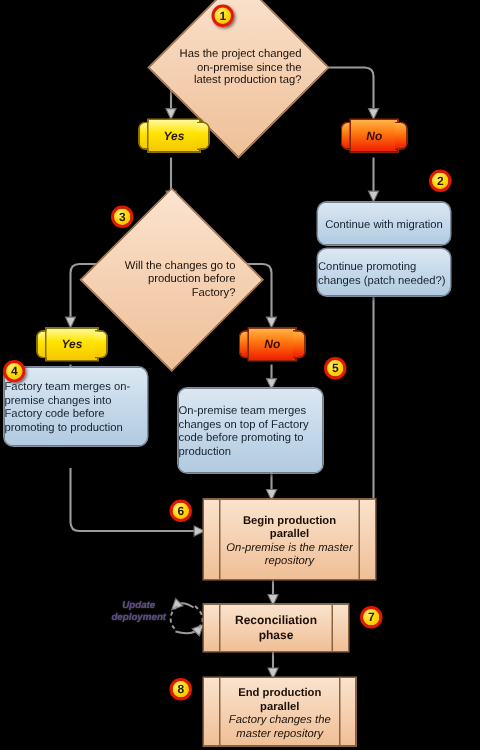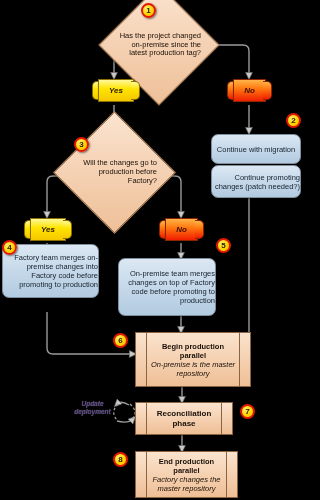--- a/index.html
+++ b/index.html
@@ -55,21 +55,21 @@
   
   .bluebox {
     position: absolute;
     box-sizing: border-box;
     background: linear-gradient(180deg, #dce8f3 0%, #c6d9ea 48%, #b2cbe0 100%);
     border: 1px solid #7f8e9c;
     border-radius: 7px;
     display: flex;
     align-items: center;
     justify-content: center;
-    text-align: right;
+    text-align: left;
     color: #15212c;
     line-height: 1.2;
     box-shadow: 1px 1px 2px rgba(0,0,0,0.45);
     z-index: 5;
   }
 
   
   .procbox {
     position: absolute;
     box-sizing: border-box;
@@ -244,21 +244,21 @@
   </div>
 
   <div class="bluebox" style="left:211px; top:134px; width:90px; height:30px; font-size:7.5px;">
     <span>Continue with migration</span>
   </div>
   <div class="bluebox" style="left:211px; top:165px; width:90px; height:33px; font-size:7.5px;">
     <span>Continue promoting changes (patch needed?)</span>
   </div>
   <div class="badge" style="left:286px; top:113px;">2</div>
 
-  <div class="diamond" style="left:71px; top:129px; width:87px; height:87px; font-size:7.5px;">
+  <div class="diamond" style="left:71px; top:143px; width:87px; height:87px; font-size:7.5px;">
     <div class="dshape"></div>
     <div class="dtext">Will the changes go to production before Factory?</div>
   </div>
   <div class="badge" style="left:74px; top:137px;">3</div>
 
   <div class="ribbon ribbon-yes" style="left:24px; top:218px; width:48px; height:23px; font-size:8px;">
     <div class="rleft"></div>
     <div class="rbody"></div>
     <div class="rright"></div>
     <span class="rlabel">Yes</span>

